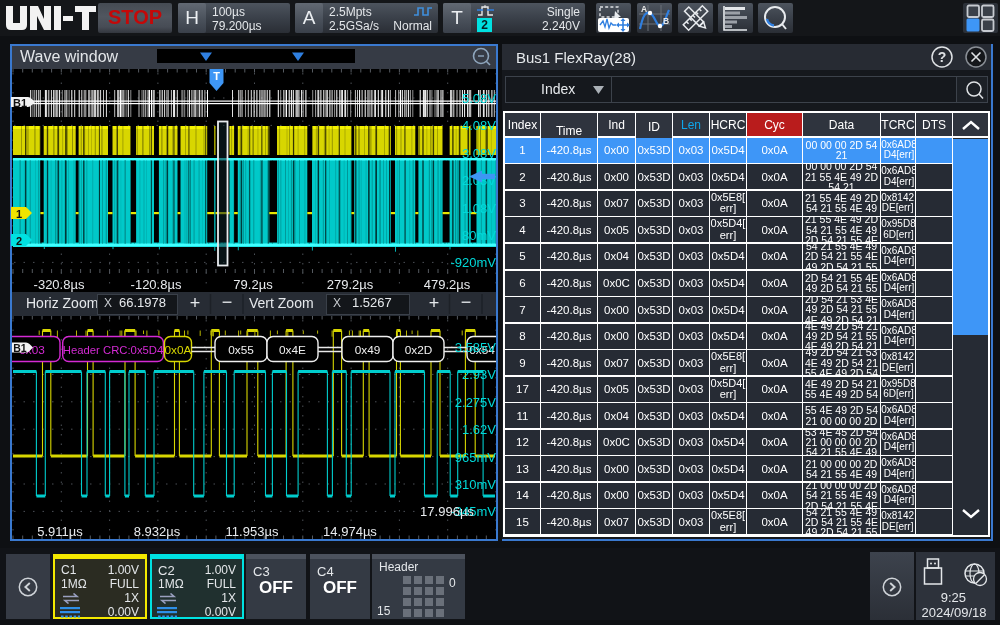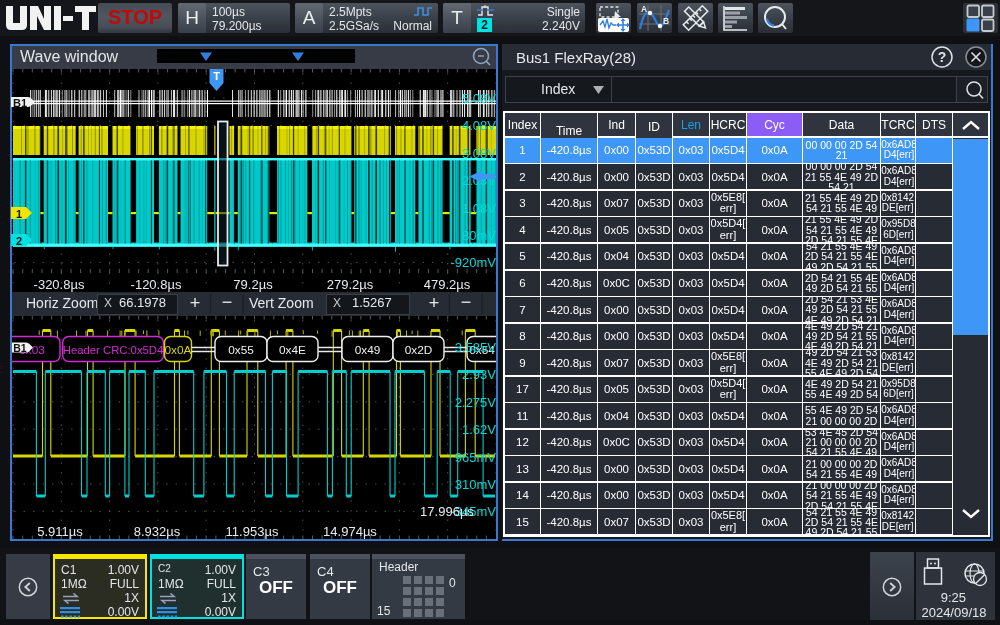--- a/index.html
+++ b/index.html
@@ -752,21 +752,21 @@
 <circle cx="11" cy="10" r="7" fill="none" stroke="#dfe2e5" stroke-width="1.5"></circle>
 <path d="M16 15 l4 4.5" stroke="#dfe2e5" stroke-width="1.5"></path>
 </svg>
 <div class="abs" style="left:503.0px;top:111.0px;width:487.0px;height:425.7500000000001px;background:#fff"></div>
 <div class="abs" style="left:505.25px;top:113.25px;width:34.50px;height:23.00px;background:#2f343e;overflow:hidden;display:flex;flex-direction:column;justify-content:center;align-items:center;color:#fff;text-align:center;font-size:12px;">Index</div>
 <div class="abs" style="left:541.25px;top:113.25px;width:55.50px;height:35px;background:#2f343e;overflow:hidden;display:flex;flex-direction:column;justify-content:center;align-items:center;color:#fff;text-align:center;font-size:12px;">Time</div>
 <div class="abs" style="left:598.25px;top:113.25px;width:36.50px;height:23.00px;background:#2f343e;overflow:hidden;display:flex;flex-direction:column;justify-content:center;align-items:center;color:#fff;text-align:center;font-size:12px;">Ind</div>
 <div class="abs" style="left:636.25px;top:113.25px;width:35.50px;height:27px;background:#2f343e;overflow:hidden;display:flex;flex-direction:column;justify-content:center;align-items:center;color:#fff;text-align:center;font-size:12px;">ID</div>
 <div class="abs" style="left:673.25px;top:113.25px;width:35.50px;height:23.00px;background:#2f343e;overflow:hidden;display:flex;flex-direction:column;justify-content:center;align-items:center;color:#0ea5e9;text-align:center;font-size:12px;">Len</div>
 <div class="abs" style="left:710.25px;top:113.25px;width:35.50px;height:23.00px;background:#2f343e;overflow:hidden;display:flex;flex-direction:column;justify-content:center;align-items:center;color:#fff;text-align:center;font-size:12px;">HCRC</div>
-<div class="abs" style="left:747.25px;top:113.25px;width:54.50px;height:23.00px;background:#8b5cf6;overflow:hidden;display:flex;flex-direction:column;justify-content:center;align-items:center;color:#fff;text-align:center;font-size:12px;">Cyc</div>
+<div class="abs" style="left:747.25px;top:113.25px;width:54.50px;height:23.00px;background:#b91c1c;overflow:hidden;display:flex;flex-direction:column;justify-content:center;align-items:center;color:#fff;text-align:center;font-size:12px;">Cyc</div>
 <div class="abs" style="left:803.25px;top:113.25px;width:76.50px;height:23.00px;background:#2f343e;overflow:hidden;display:flex;flex-direction:column;justify-content:center;align-items:center;color:#fff;text-align:center;font-size:12px;">Data</div>
 <div class="abs" style="left:881.25px;top:113.25px;width:33.50px;height:23.00px;background:#2f343e;overflow:hidden;display:flex;flex-direction:column;justify-content:center;align-items:center;color:#fff;text-align:center;font-size:12px;">TCRC</div>
 <div class="abs" style="left:916.25px;top:113.25px;width:35.50px;height:23.00px;background:#2f343e;overflow:hidden;display:flex;flex-direction:column;justify-content:center;align-items:center;color:#fff;text-align:center;font-size:12px;">DTS</div>
 <div class="abs" style="left:953.25px;top:113.25px;width:34.50px;height:23.00px;background:#2f343e;overflow:hidden;display:flex;flex-direction:column;justify-content:center;align-items:center;color:#fff;text-align:center;">
     <svg width="22" height="14">
       <path d="M3 11 l8 -7 8 7" stroke="#fff" stroke-width="2.4" fill="none"></path>
     </svg>
   </div>
 <div class="abs" style="left:505.25px;top:137.75px;width:34.50px;height:25.05px;background:#3e96f7;overflow:hidden;display:flex;flex-direction:column;justify-content:center;align-items:center;color:#fff;text-align:center;font-size:11.5px;">1</div>
 <div class="abs" style="left:541.25px;top:137.75px;width:55.50px;height:25.05px;background:#3e96f7;overflow:hidden;display:flex;flex-direction:column;justify-content:center;align-items:center;color:#fff;text-align:center;font-size:11.5px;">-420.8µs</div>
@@ -939,21 +939,21 @@
 <svg class="abs" style="left:60px;top:593px" width="22" height="11" viewBox="0 0 22 11">
 <path d="M3 3.5 h14 l-3.5 -3" stroke="#9aa0c0" stroke-width="1.6" fill="none"></path>
 <path d="M19 7.5 h-14 l3.5 3" stroke="#9aa0c0" stroke-width="1.6" fill="none"></path>
   </svg>
 <svg class="abs" style="left:60px;top:607px" width="22" height="12" viewBox="0 0 22 12">
 <rect x="0" y="0" width="20" height="2.2" fill="#2e8fe8"></rect>
 <rect x="0" y="4" width="20" height="2.2" fill="#2e8fe8"></rect>
 <path d="M1 9.5 h2.6 M5.2 9.5 h2.6 M9.4 9.5 h2.6 M13.6 9.5 h2.6 M17.8 9.5 h2.2" stroke="#2e8fe8" stroke-width="2.2"></path>
   </svg>
 <div class="abs" style="left:150px;top:554px;width:94px;height:65px;border:2px solid #00e2e2;border-top:5px solid #00e2e2;background:#20302f"></div>
-<div class="abs" style="left:158px;top:563px;font-size:10px;color:#e4e7ea">C2</div>
+<div class="abs" style="left:158px;top:563px;font-size:13px;color:#e4e7ea">C2</div>
 <div class="abs" style="left:150px;top:563px;width:86px;text-align:right;font-size:12px;color:#e4e7ea">1.00V</div>
 <div class="abs" style="left:158px;top:577px;font-size:12px;color:#e4e7ea">1MΩ</div>
 <div class="abs" style="left:150px;top:577px;width:86px;text-align:right;font-size:12px;color:#e4e7ea">FULL</div>
 <div class="abs" style="left:150px;top:590.5px;width:86px;text-align:right;font-size:12px;color:#e4e7ea">1X</div>
 <div class="abs" style="left:150px;top:604.5px;width:86px;text-align:right;font-size:12px;color:#e4e7ea">0.00V</div>
 <svg class="abs" style="left:157px;top:593px" width="22" height="11" viewBox="0 0 22 11">
 <path d="M3 3.5 h14 l-3.5 -3" stroke="#9aa0c0" stroke-width="1.6" fill="none"></path>
 <path d="M19 7.5 h-14 l3.5 3" stroke="#9aa0c0" stroke-width="1.6" fill="none"></path>
   </svg>
 <svg class="abs" style="left:157px;top:607px" width="22" height="12" viewBox="0 0 22 12">

